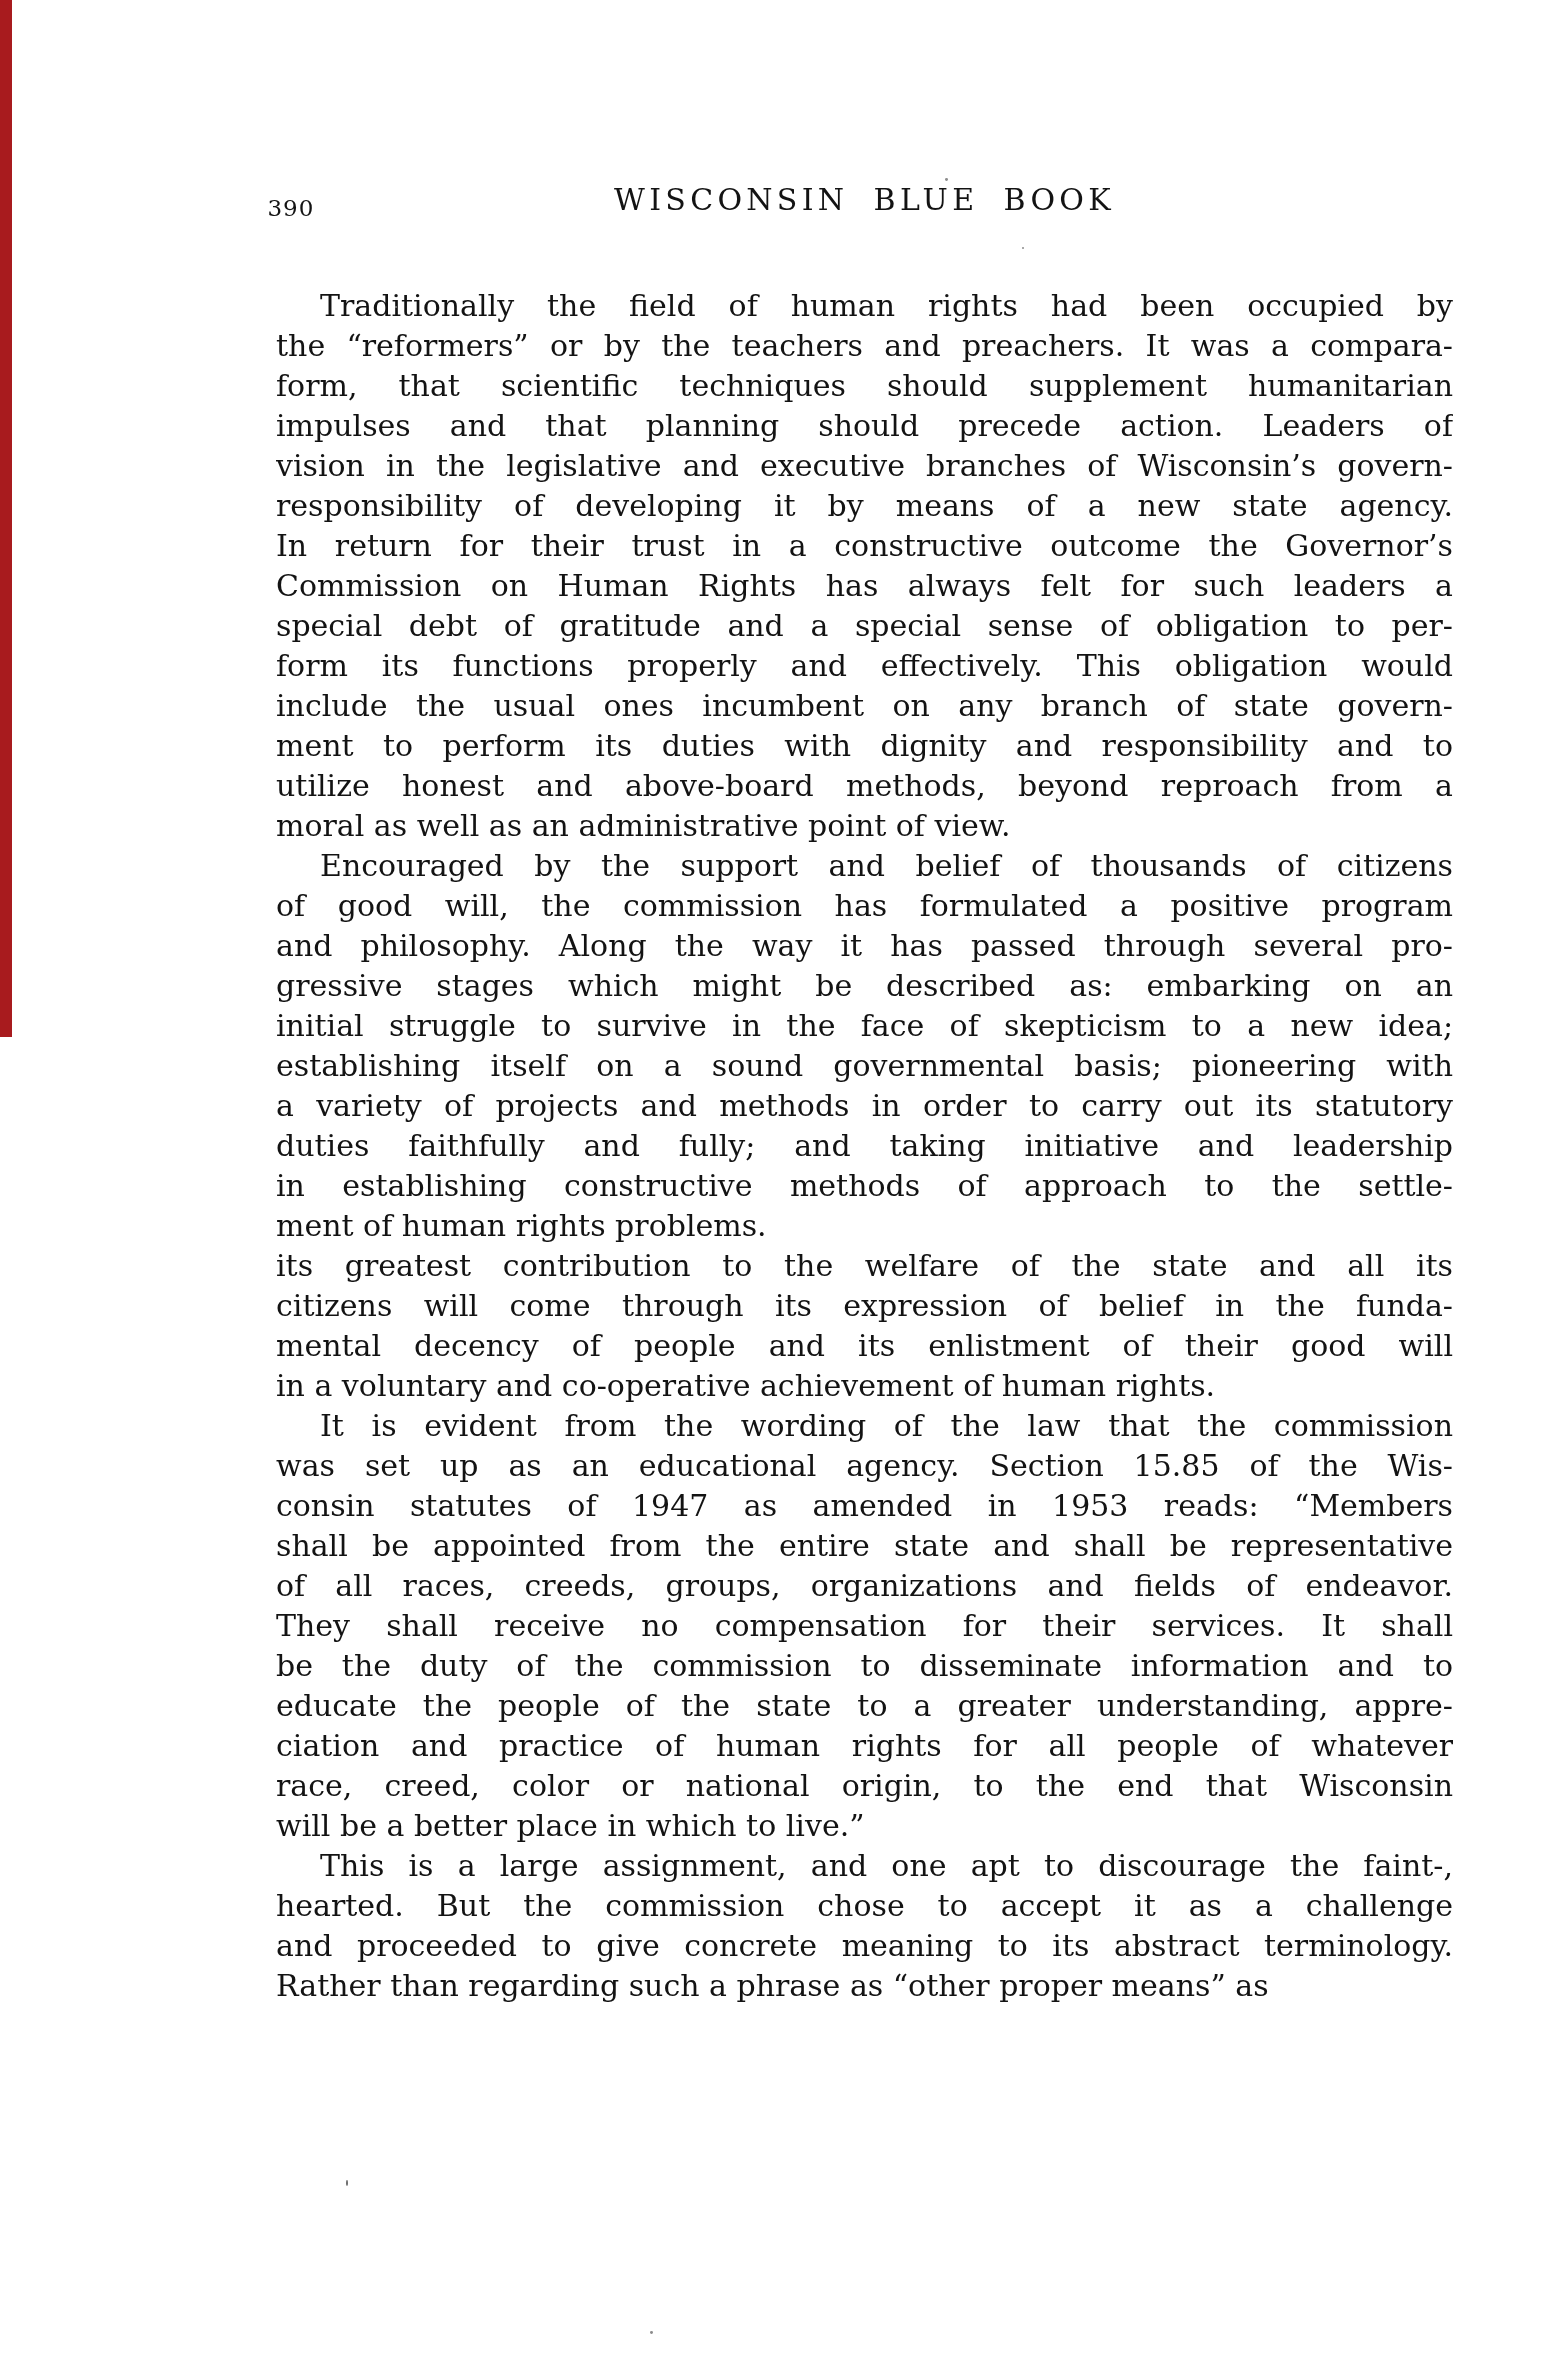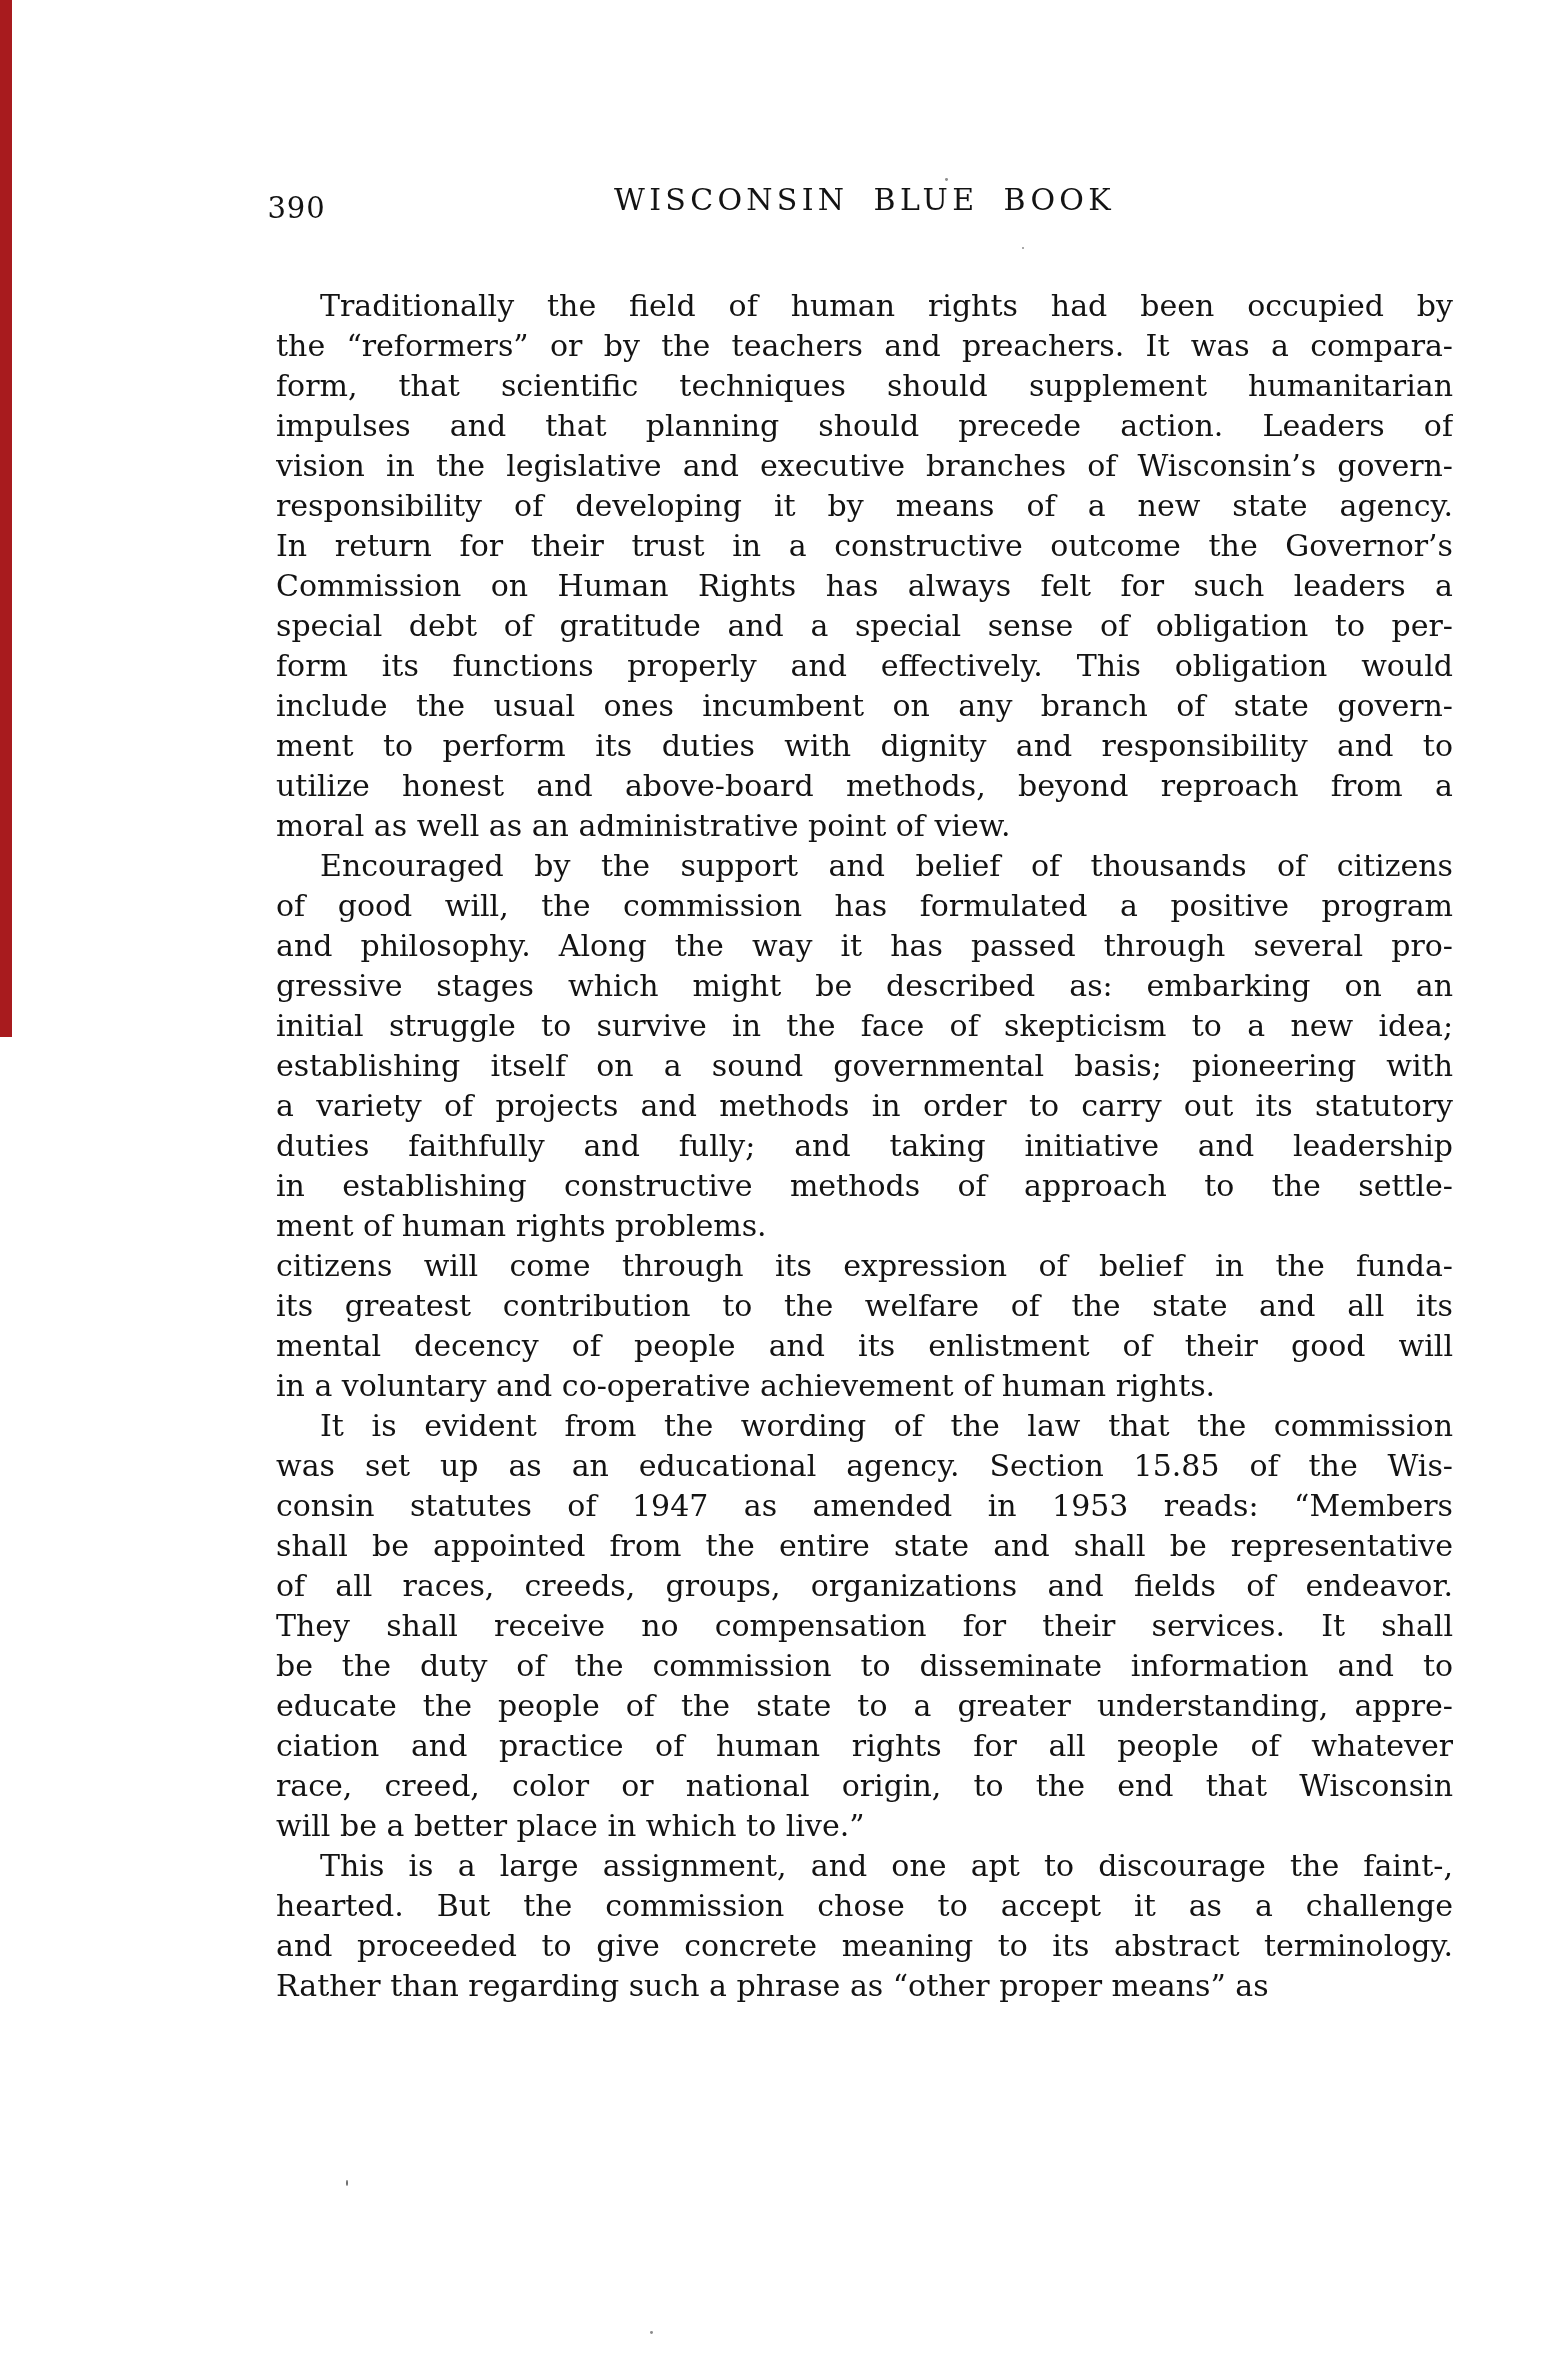--- a/index.html
+++ b/index.html
@@ -29,21 +29,21 @@
     position: absolute;
     left: 276px;
     top: 0;
     width: 1177px;
     height: 2482px;
   }
   .pagenum {
     position: absolute;
     top: 189px;
     left: -8.6px;
-    font-size: 29px;
+    font-size: 23px;
     line-height: 38px;
     letter-spacing: 1px;
   }
   .running-title {
     position: absolute;
     top: 182px;
     left: 0;
     width: 100%;
     text-align: center;
     font-size: 30px;
@@ -114,22 +114,22 @@
           <div class="line">and philosophy. Along the way it has passed through several pro-</div>
           <div class="line">gressive stages which might be described as:  embarking on an</div>
           <div class="line">initial struggle to survive in the face of skepticism to a new idea;</div>
           <div class="line">establishing itself on a sound governmental basis;  pioneering with</div>
           <div class="line">a variety of projects and methods in order to carry out its statutory</div>
           <div class="line">duties faithfully and fully;  and taking initiative and leadership</div>
           <div class="line">in establishing constructive methods of approach to the settle-</div>
           <div class="line last">ment of human rights problems.</div>
         </div>
         <div class="para">
+          <div class="line">its greatest contribution to the welfare of the state and all its</div>
           <div class="line">citizens will come through its expression of belief in the funda-</div>
-          <div class="line">its greatest contribution to the welfare of the state and all its</div>
           <div class="line">mental decency of people and its enlistment of their good will</div>
           <div class="line last">in a voluntary and co-operative achievement of human rights.</div>
         </div>
         <div class="para">
           <div class="line first">It is evident from the wording of the law that the commission</div>
           <div class="line">was set up as an educational agency. Section 15.85 of the Wis-</div>
           <div class="line">consin statutes of 1947 as amended in 1953 reads:  “Members</div>
           <div class="line">shall be appointed from the entire state and shall be representative</div>
           <div class="line">of all races, creeds, groups, organizations and fields of endeavor.</div>
           <div class="line">They shall receive no compensation for their services. It shall</div>

